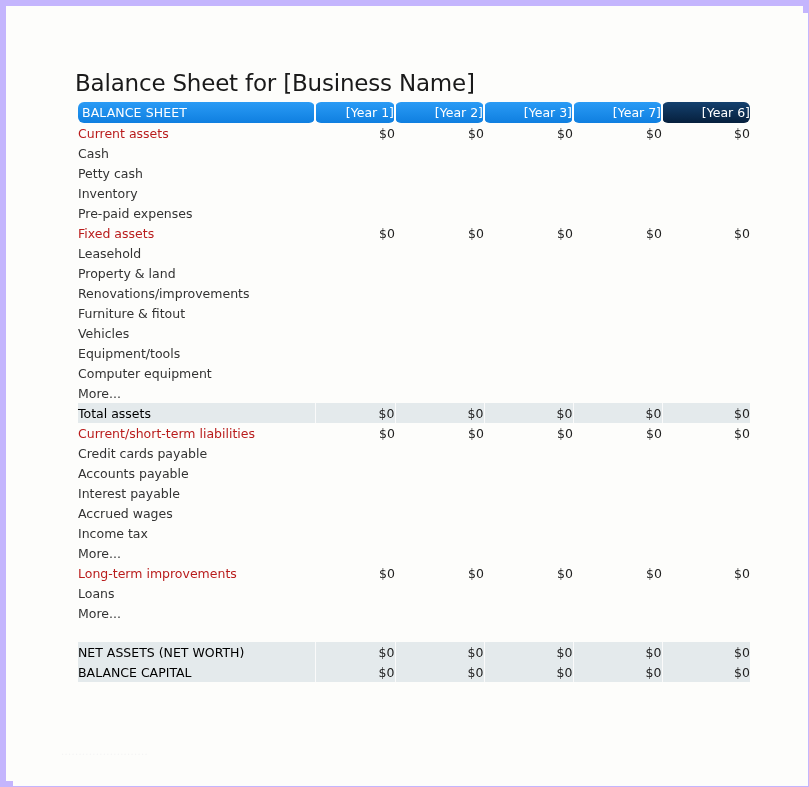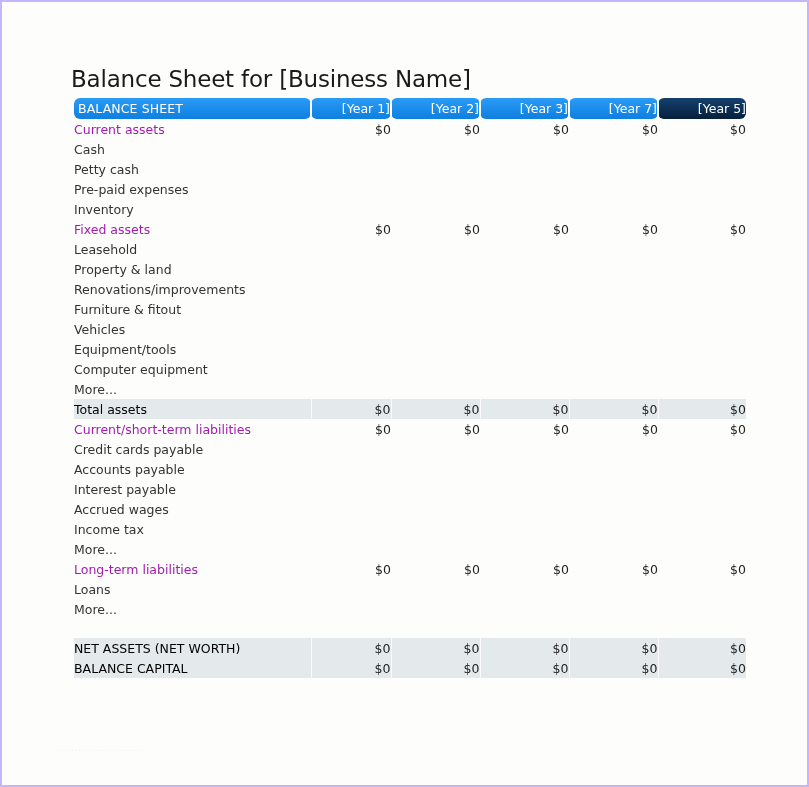--- a/index.html
+++ b/index.html
@@ -13,21 +13,21 @@
     font-family: "DejaVu Sans", sans-serif;
     overflow: hidden;
   }
 
   
   #frame {
     position: absolute;
     left: 0; top: 0;
     width: 809px; height: 787px;
     box-sizing: border-box;
-    border: 2px solid #c4b5fd;
+    border: 6px solid #c4b5fd;
     background: #fdfdfb;
   }
   #inner {
     position: absolute;
     left: 7px; top: 7px;
     width: 795px; height: 773px;
     background: #fdfdfb;
   }
 
   #title {
@@ -99,21 +99,21 @@
   tr.row { height: 20px; }
   tr.row td { height: 20px; font-size: 12.5px; color: #222222; }
 
   td.lbl {
     text-align: left;
     white-space: nowrap;
   }
   td.lbl.section {
     font-weight: bold;
     padding-left: 3px;
-    color: #a21caf;
+    color: #b91c1c;
   }
   td.lbl.item {
     padding-left: 14px;
     color: #333333;
   }
   td.val {
     text-align: right;
     padding-right: 6px;
     color: #222222;
     font-size: 12.5px;
@@ -170,21 +170,21 @@
         <col style="width:89px">
         <col style="width:88px">
       </colgroup>
       <thead>
         <tr class="hdr">
           <th class="hdr-label">BALANCE SHEET</th>
           <th class="hdr-year wrap">[Year 1]</th>
           <th class="hdr-year">[Year 2]</th>
           <th class="hdr-year">[Year 3]</th>
           <th class="hdr-year">[Year 7]</th>
-          <th class="hdr-year dark">[Year 5]</th>
+          <th class="hdr-year dark">[Year 6]</th>
         </tr>
       </thead>
       <tbody id="sheet-body">
           <tr class="row">
             <td class="lbl section">Current assets</td>
             <td class="val">$0</td>
             <td class="val">$0</td>
             <td class="val">$0</td>
             <td class="val">$0</td>
             <td class="val">$0</td>
@@ -199,29 +199,29 @@
           </tr>
           <tr class="row">
             <td class="lbl item">Petty cash</td>
             <td class="val"></td>
             <td class="val"></td>
             <td class="val"></td>
             <td class="val"></td>
             <td class="val"></td>
           </tr>
           <tr class="row">
+            <td class="lbl item">Inventory</td>
+            <td class="val"></td>
+            <td class="val"></td>
+            <td class="val"></td>
+            <td class="val"></td>
+            <td class="val"></td>
+          </tr>
+          <tr class="row">
             <td class="lbl item">Pre-paid expenses</td>
-            <td class="val"></td>
-            <td class="val"></td>
-            <td class="val"></td>
-            <td class="val"></td>
-            <td class="val"></td>
-          </tr>
-          <tr class="row">
-            <td class="lbl item">Inventory</td>
             <td class="val"></td>
             <td class="val"></td>
             <td class="val"></td>
             <td class="val"></td>
             <td class="val"></td>
           </tr>
           <tr class="row">
             <td class="lbl section">Fixed assets</td>
             <td class="val">$0</td>
             <td class="val">$0</td>
@@ -351,21 +351,21 @@
           </tr>
           <tr class="row">
             <td class="lbl item">More...</td>
             <td class="val"></td>
             <td class="val"></td>
             <td class="val"></td>
             <td class="val"></td>
             <td class="val"></td>
           </tr>
           <tr class="row">
-            <td class="lbl section">Long-term liabilities</td>
+            <td class="lbl section">Long-term improvements</td>
             <td class="val">$0</td>
             <td class="val">$0</td>
             <td class="val">$0</td>
             <td class="val">$0</td>
             <td class="val">$0</td>
           </tr>
           <tr class="row">
             <td class="lbl item">Loans</td>
             <td class="val"></td>
             <td class="val"></td>

